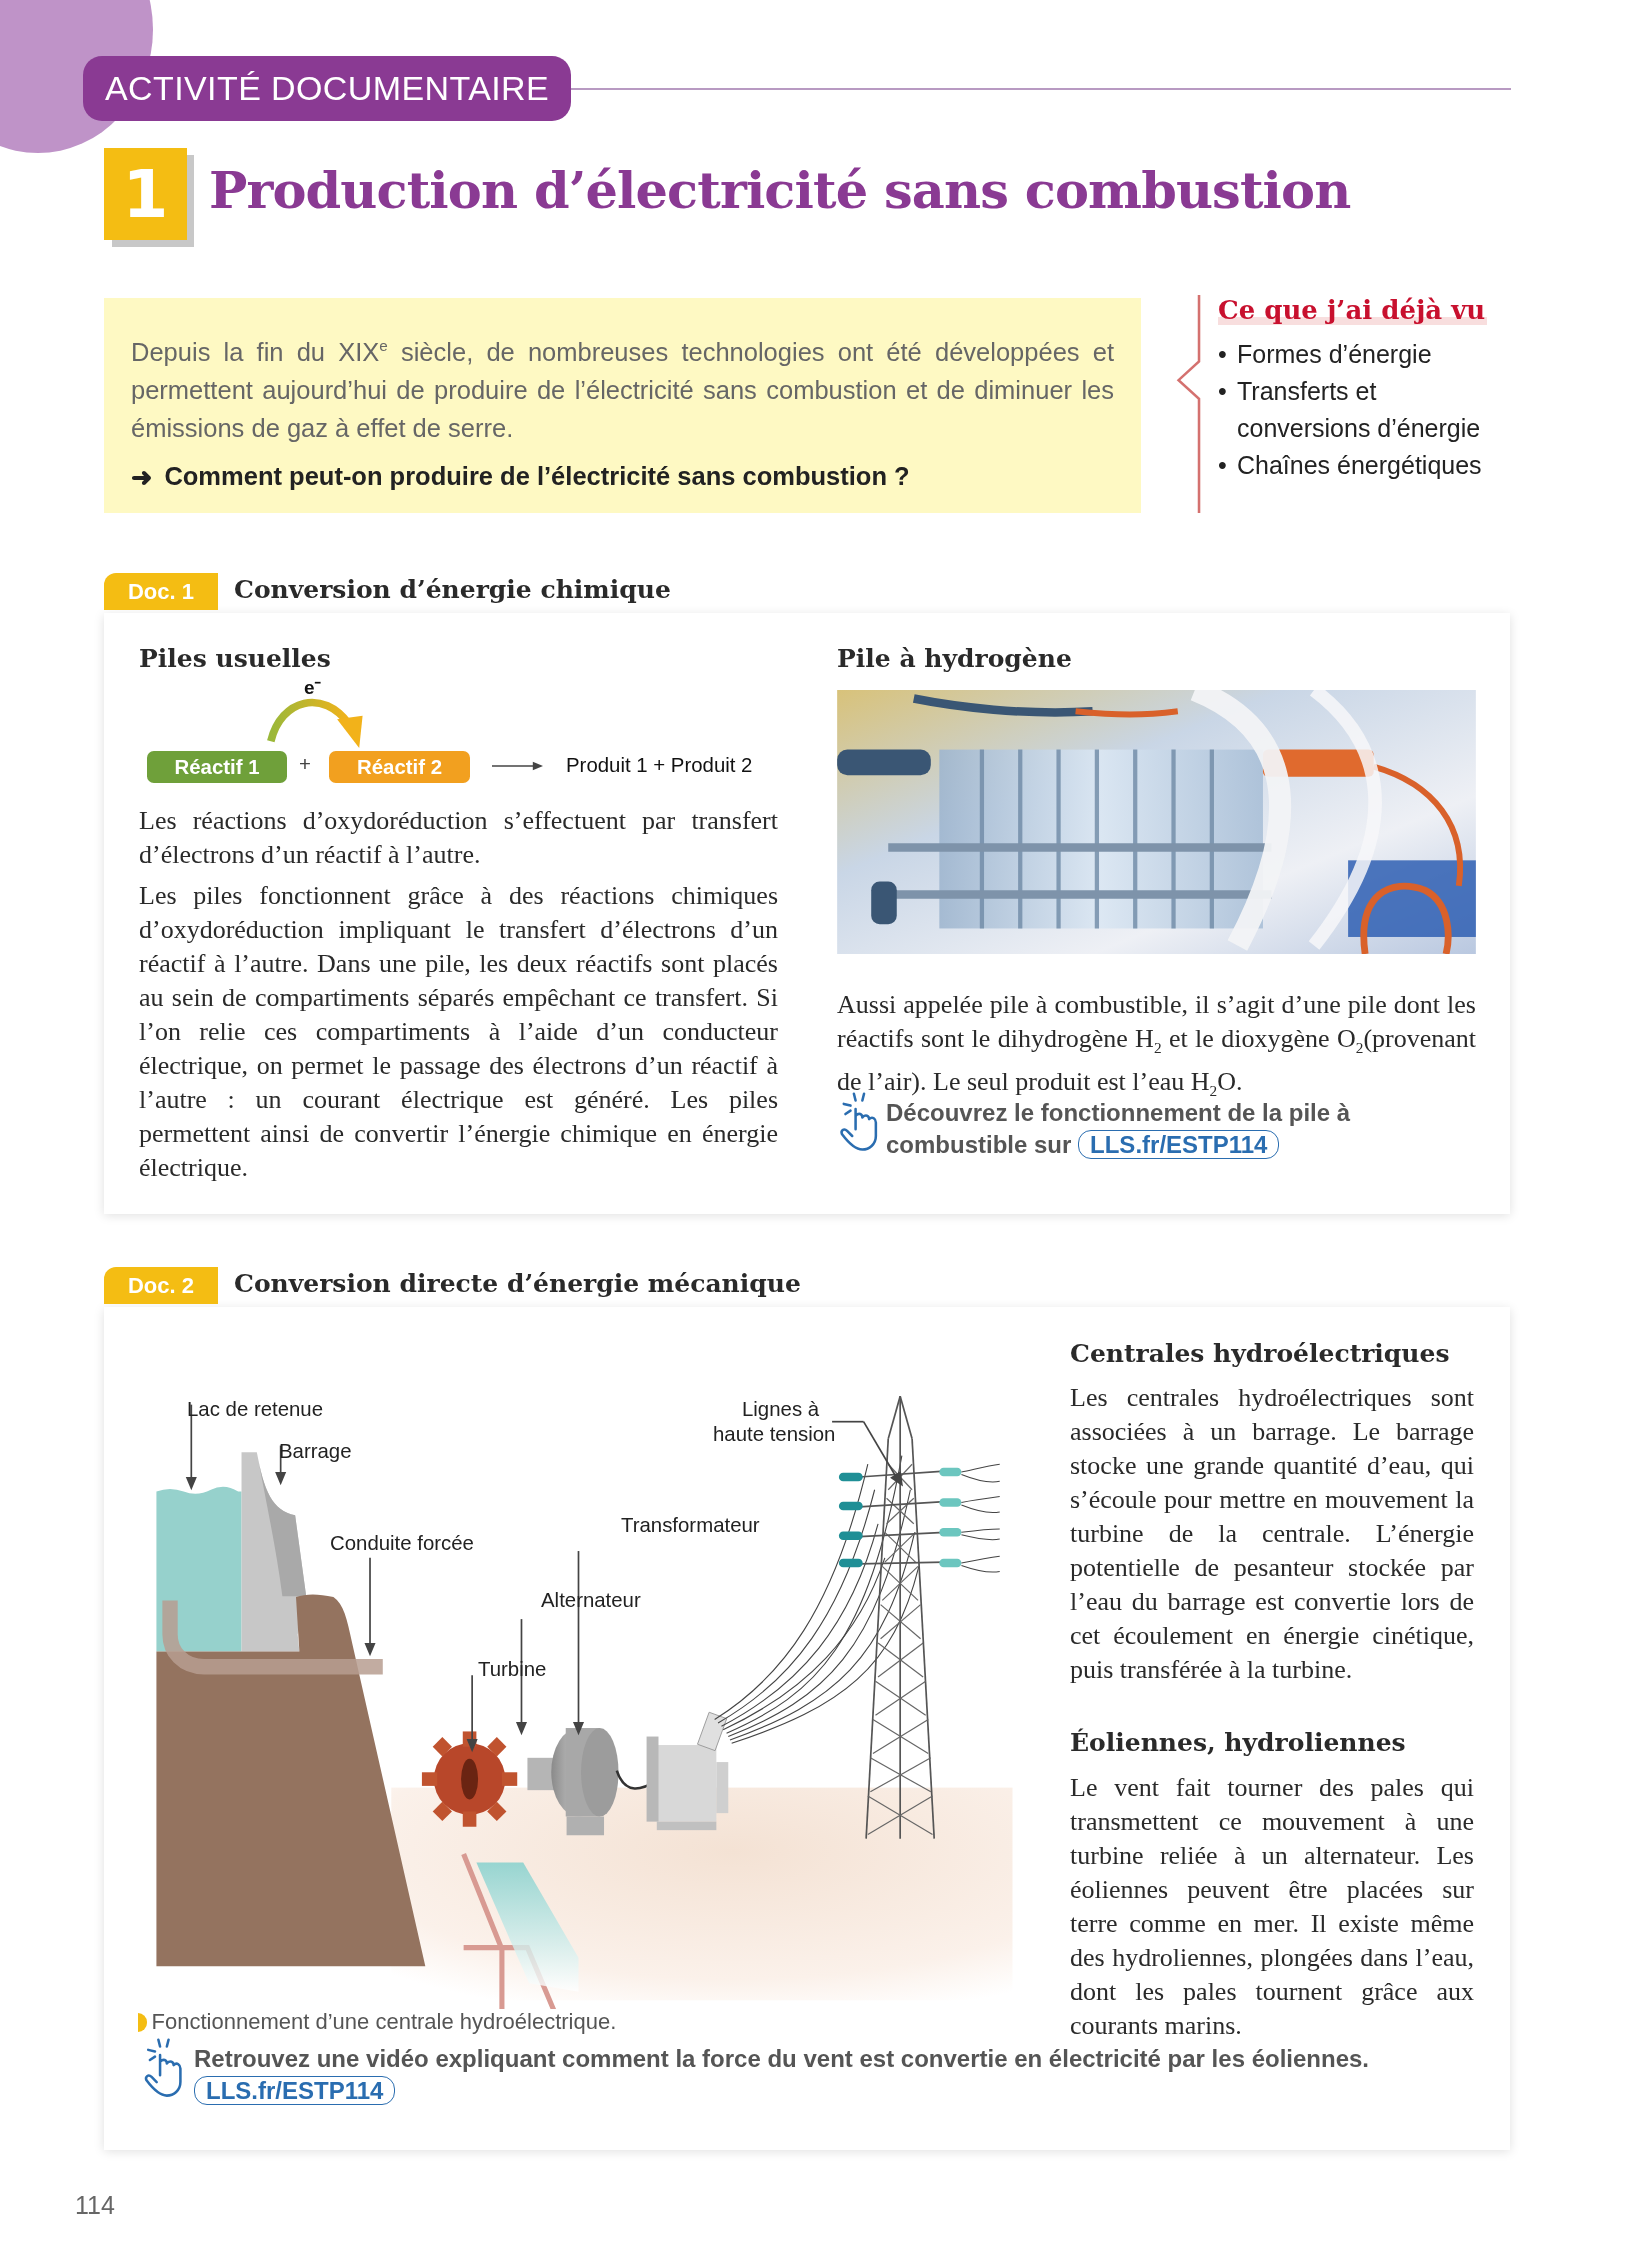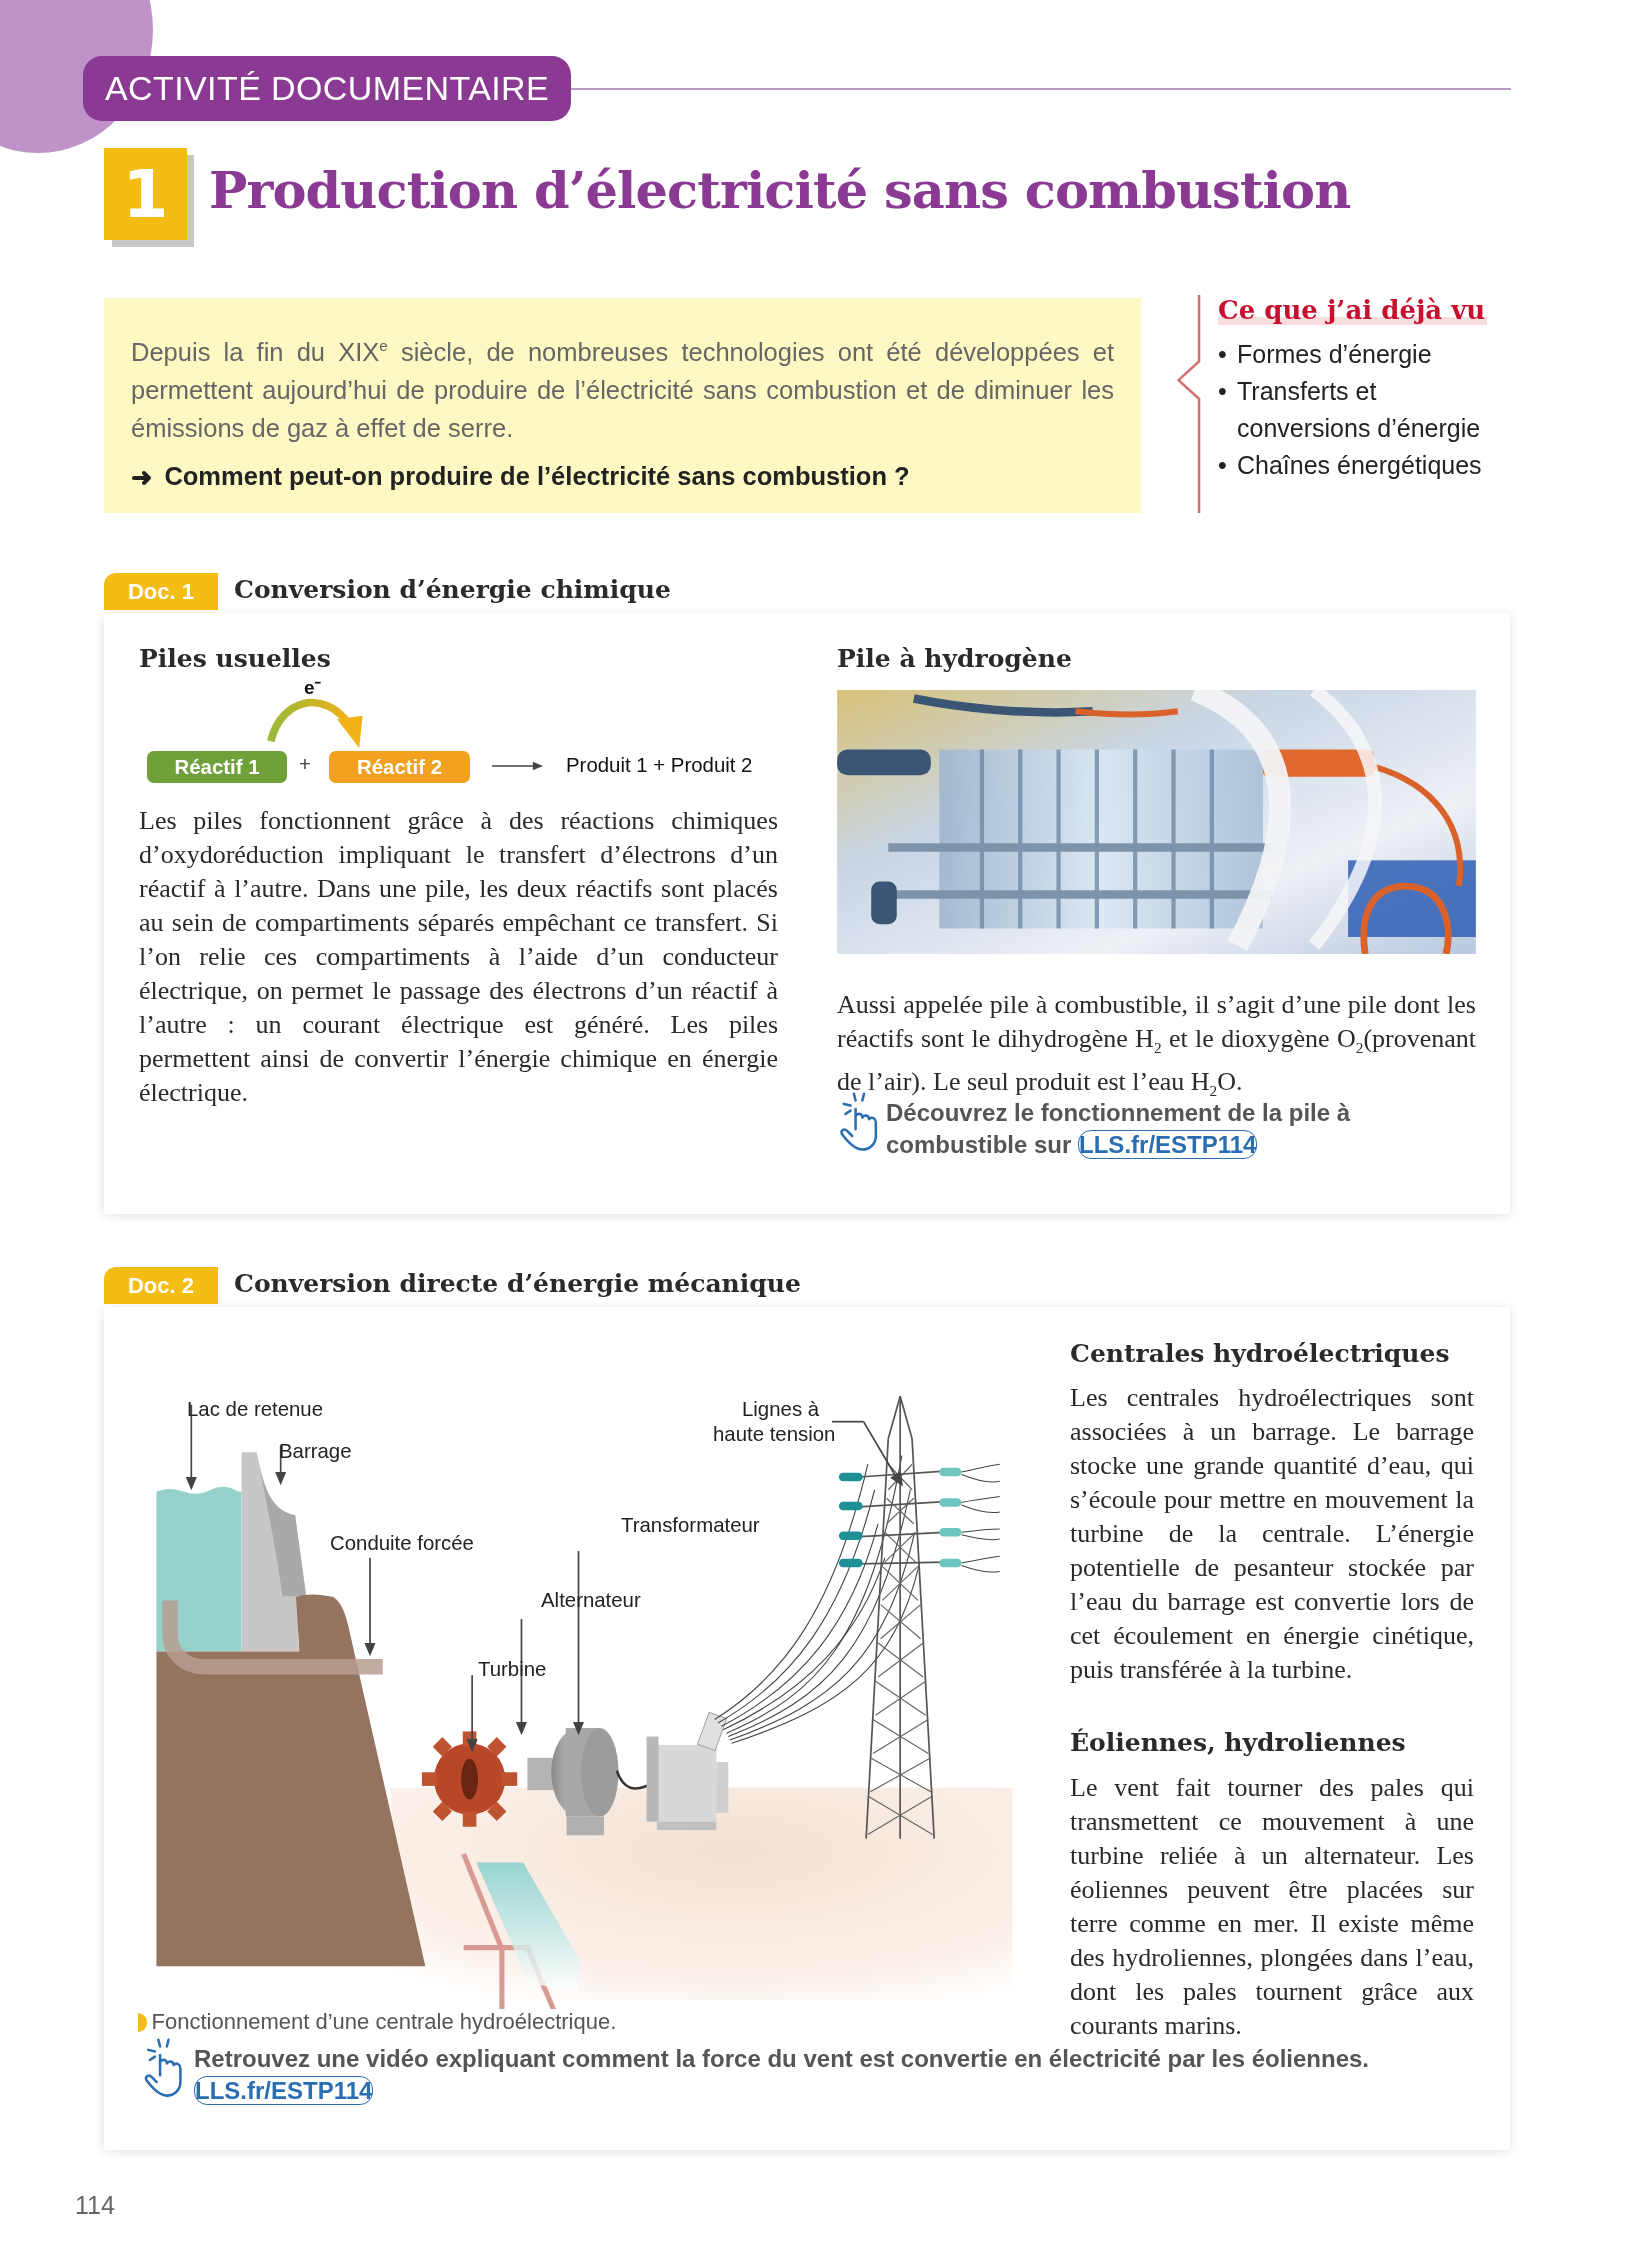--- a/index.html
+++ b/index.html
@@ -33,21 +33,21 @@
   .sub-title { position: absolute; font-family: "DejaVu Serif", serif; font-weight: bold; font-size: 25px; color: #2a2a2a; }
   .body-text { position: absolute; font-family: "Liberation Serif", serif; font-size: 26px; line-height: 34px; color: #2a2a2a; text-align: justify; hyphens: manual; }
   .body-text p + p { margin-top: 6.8px; }
   .body-text sub { font-size: 15.3px; }
 
   .pill { position: absolute; height: 32px; border-radius: 6.8px; color: #fff; font-family: "Liberation Sans", sans-serif; font-weight: bold; font-size: 20.4px; display: flex; align-items: center; justify-content: center; }
   .eq-text { position: absolute; font-family: "Liberation Sans", sans-serif; font-size: 20.4px; color: #111; }
 
   .link-block { position: absolute; display: flex; }
   .link-text { font-family: "Liberation Sans", sans-serif; font-weight: bold; font-size: 24px; color: #555; line-height: 32px; }
-  .link-chip { display: inline-block; border: 1.7px solid #2a6db0; border-radius: 13px; color: #2a6db0; padding: 0 0; line-height: 27px; font-weight: bold; }
+  .link-chip { display: inline-block; border: 1.7px solid #2a6db0; border-radius: 13px; color: #2a6db0; padding: 0 11px; line-height: 27px; font-weight: bold; }
 
   .diagram-label { position: absolute; font-family: "Liberation Sans", sans-serif; font-size: 20.4px; color: #222; white-space: nowrap; }
   .caption { position: absolute; left: 138px; top: 2009px; font-family: "Liberation Sans", sans-serif; font-size: 22px; color: #555; display: flex; align-items: center; gap: 5.1px; }
   .caption-mark { width: 8.5px; height: 19px; background: #f4bd13; border-radius: 0 10.2px 10.2px 0; }
   .page-number { position: absolute; left: 75px; top: 2191px; font-family: "Liberation Sans", sans-serif; font-size: 25px; color: #666; }
 </style>
 </head>
 <body>
 
 <div class="deco-circle"></div>
@@ -117,20 +117,21 @@
       <span>Réactif 2</span>
     </div>
   <svg style="position:absolute; left:492px; top:760px;" width="51" height="12" viewBox="0 0 60 14">
     <line x1="0" y1="7" x2="50" y2="7" stroke="#444" stroke-width="2"></line>
       <polygon points="48,2 60,7 48,12" fill="#444"></polygon>
   </svg>
   <span class="eq-text" style="left:566px; top:754px; font-weight:normal;">Produit 1 + Produit 2</span>
 </div>
 
 <div class="body-text" style="left:139px; top:804px; width:639px;">
+  <p>Les réactions d’oxydoréduction s’effectuent par transfert d’électrons d’un réactif à l’autre.</p>
   <p>Les piles fonctionnent grâce à des réactions chimiques d’oxydoréduction impliquant le transfert d’électrons d’un réactif à l’autre. Dans une pile, les deux réactifs sont placés au sein de compartiments séparés empêchant ce transfert. Si l’on relie ces compartiments à l’aide d’un conducteur électrique, on permet le passage des élec­trons d’un réactif à l’autre : un courant électrique est généré. Les piles permettent ainsi de convertir l’énergie chimique en énergie électrique.</p>
 </div>
 
 <div class="sub-title" style="left:837px; top:644px;">Pile à hydrogène</div>
 <svg style="position:absolute; left:837px; top:690px;" width="639" height="264" viewBox="0 0 750 310" aria-label="Photo d’une pile à combustible (empilement de cellules transparentes, tuyaux bleus et orange)">
   <defs>
     <linearGradient id="bgp" x1="0" x2="1" y1="0" y2="1">
       <stop offset="0" stop-color="#d8c27a"></stop>
         <stop offset="0.35" stop-color="#c9d6e6"></stop>
         <stop offset="0.7" stop-color="#eef0f5"></stop>

